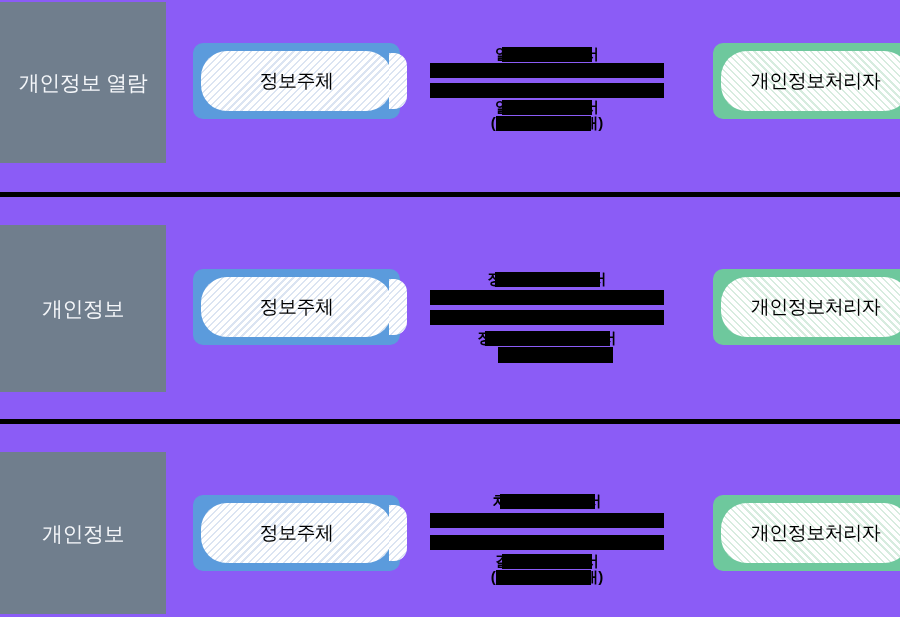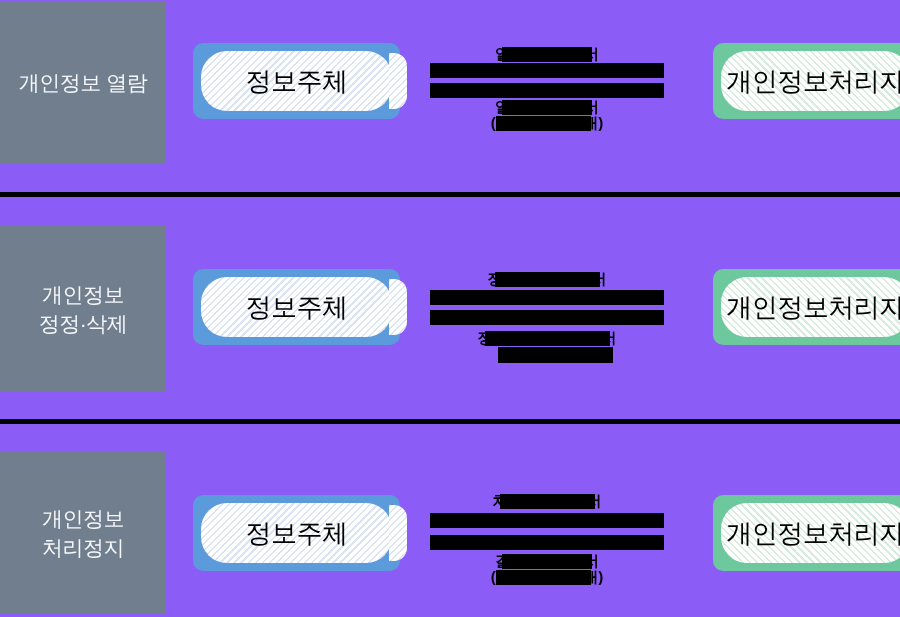--- a/index.html
+++ b/index.html
@@ -24,21 +24,21 @@
   
   .node{position:absolute;border-radius:10px;height:76px}
   .subject{left:193px;width:207px;background:var(--subject-border)}
   .processor{left:713px;width:205px;background:var(--processor-border)}
   .r1 .node{top:43px}
   .r2 .node{top:269px}
   .r3 .node{top:495px}
   .node .inner{
     position:absolute;inset:8px;border-radius:26px;
     display:flex;align-items:center;justify-content:center;
-    font-size:26px;color:#000;letter-spacing:-0.5px;
+    font-size:19px;color:#000;letter-spacing:-0.5px;
   }
   .subject .inner{background:repeating-linear-gradient(135deg,var(--subject-stripe) 0 1.6px,#ffffff 1.6px 5px)}
   .processor .inner{background:repeating-linear-gradient(45deg,var(--processor-stripe) 0 1.6px,#ffffff 1.6px 5px)}
   
   .subject::after{
     content:"";position:absolute;top:10px;bottom:10px;right:-7px;width:18px;
     border-radius:0 13px 13px 0;
     background:repeating-linear-gradient(135deg,var(--subject-stripe) 0 1.6px,#ffffff 1.6px 5px);
   }
   .processor::after{
@@ -96,21 +96,20 @@
     <div class="node processor">
       <div class="inner">개인정보처리자</div>
     </div>
   </section>
 
   <div class="divider d1"></div>
 
   <section class="row r2">
     <div class="cat">
       <div class="cat-line">개인정보</div>
-      <div class="cat-line">정정·삭제</div>
     </div>
     <div class="node subject">
       <div class="inner">정보주체</div>
     </div>
     <div class="alabel top"><span>정</span><span class="redact w105"></span><span>서</span></div>
     <div class="bar bar1"></div>
     <div class="bar bar2"></div>
     <div class="alabel bot">
       <div><span>정</span><span class="redact w125"></span><span>서</span></div>
       <div class="redact-block"></div>
@@ -118,21 +117,20 @@
     <div class="node processor">
       <div class="inner">개인정보처리자</div>
     </div>
   </section>
 
   <div class="divider d2"></div>
 
   <section class="row r3">
     <div class="cat">
       <div class="cat-line">개인정보</div>
-      <div class="cat-line">처리정지</div>
     </div>
     <div class="node subject">
       <div class="inner">정보주체</div>
     </div>
     <div class="alabel top"><span>처</span><span class="redact w95"></span><span>서</span></div>
     <div class="bar bar1"></div>
     <div class="bar bar2"></div>
     <div class="alabel bot">
       <div><span>결</span><span class="redact w90"></span><span>서</span></div>
       <div><span>(1</span><span class="redact w95"></span><span>내)</span></div>

